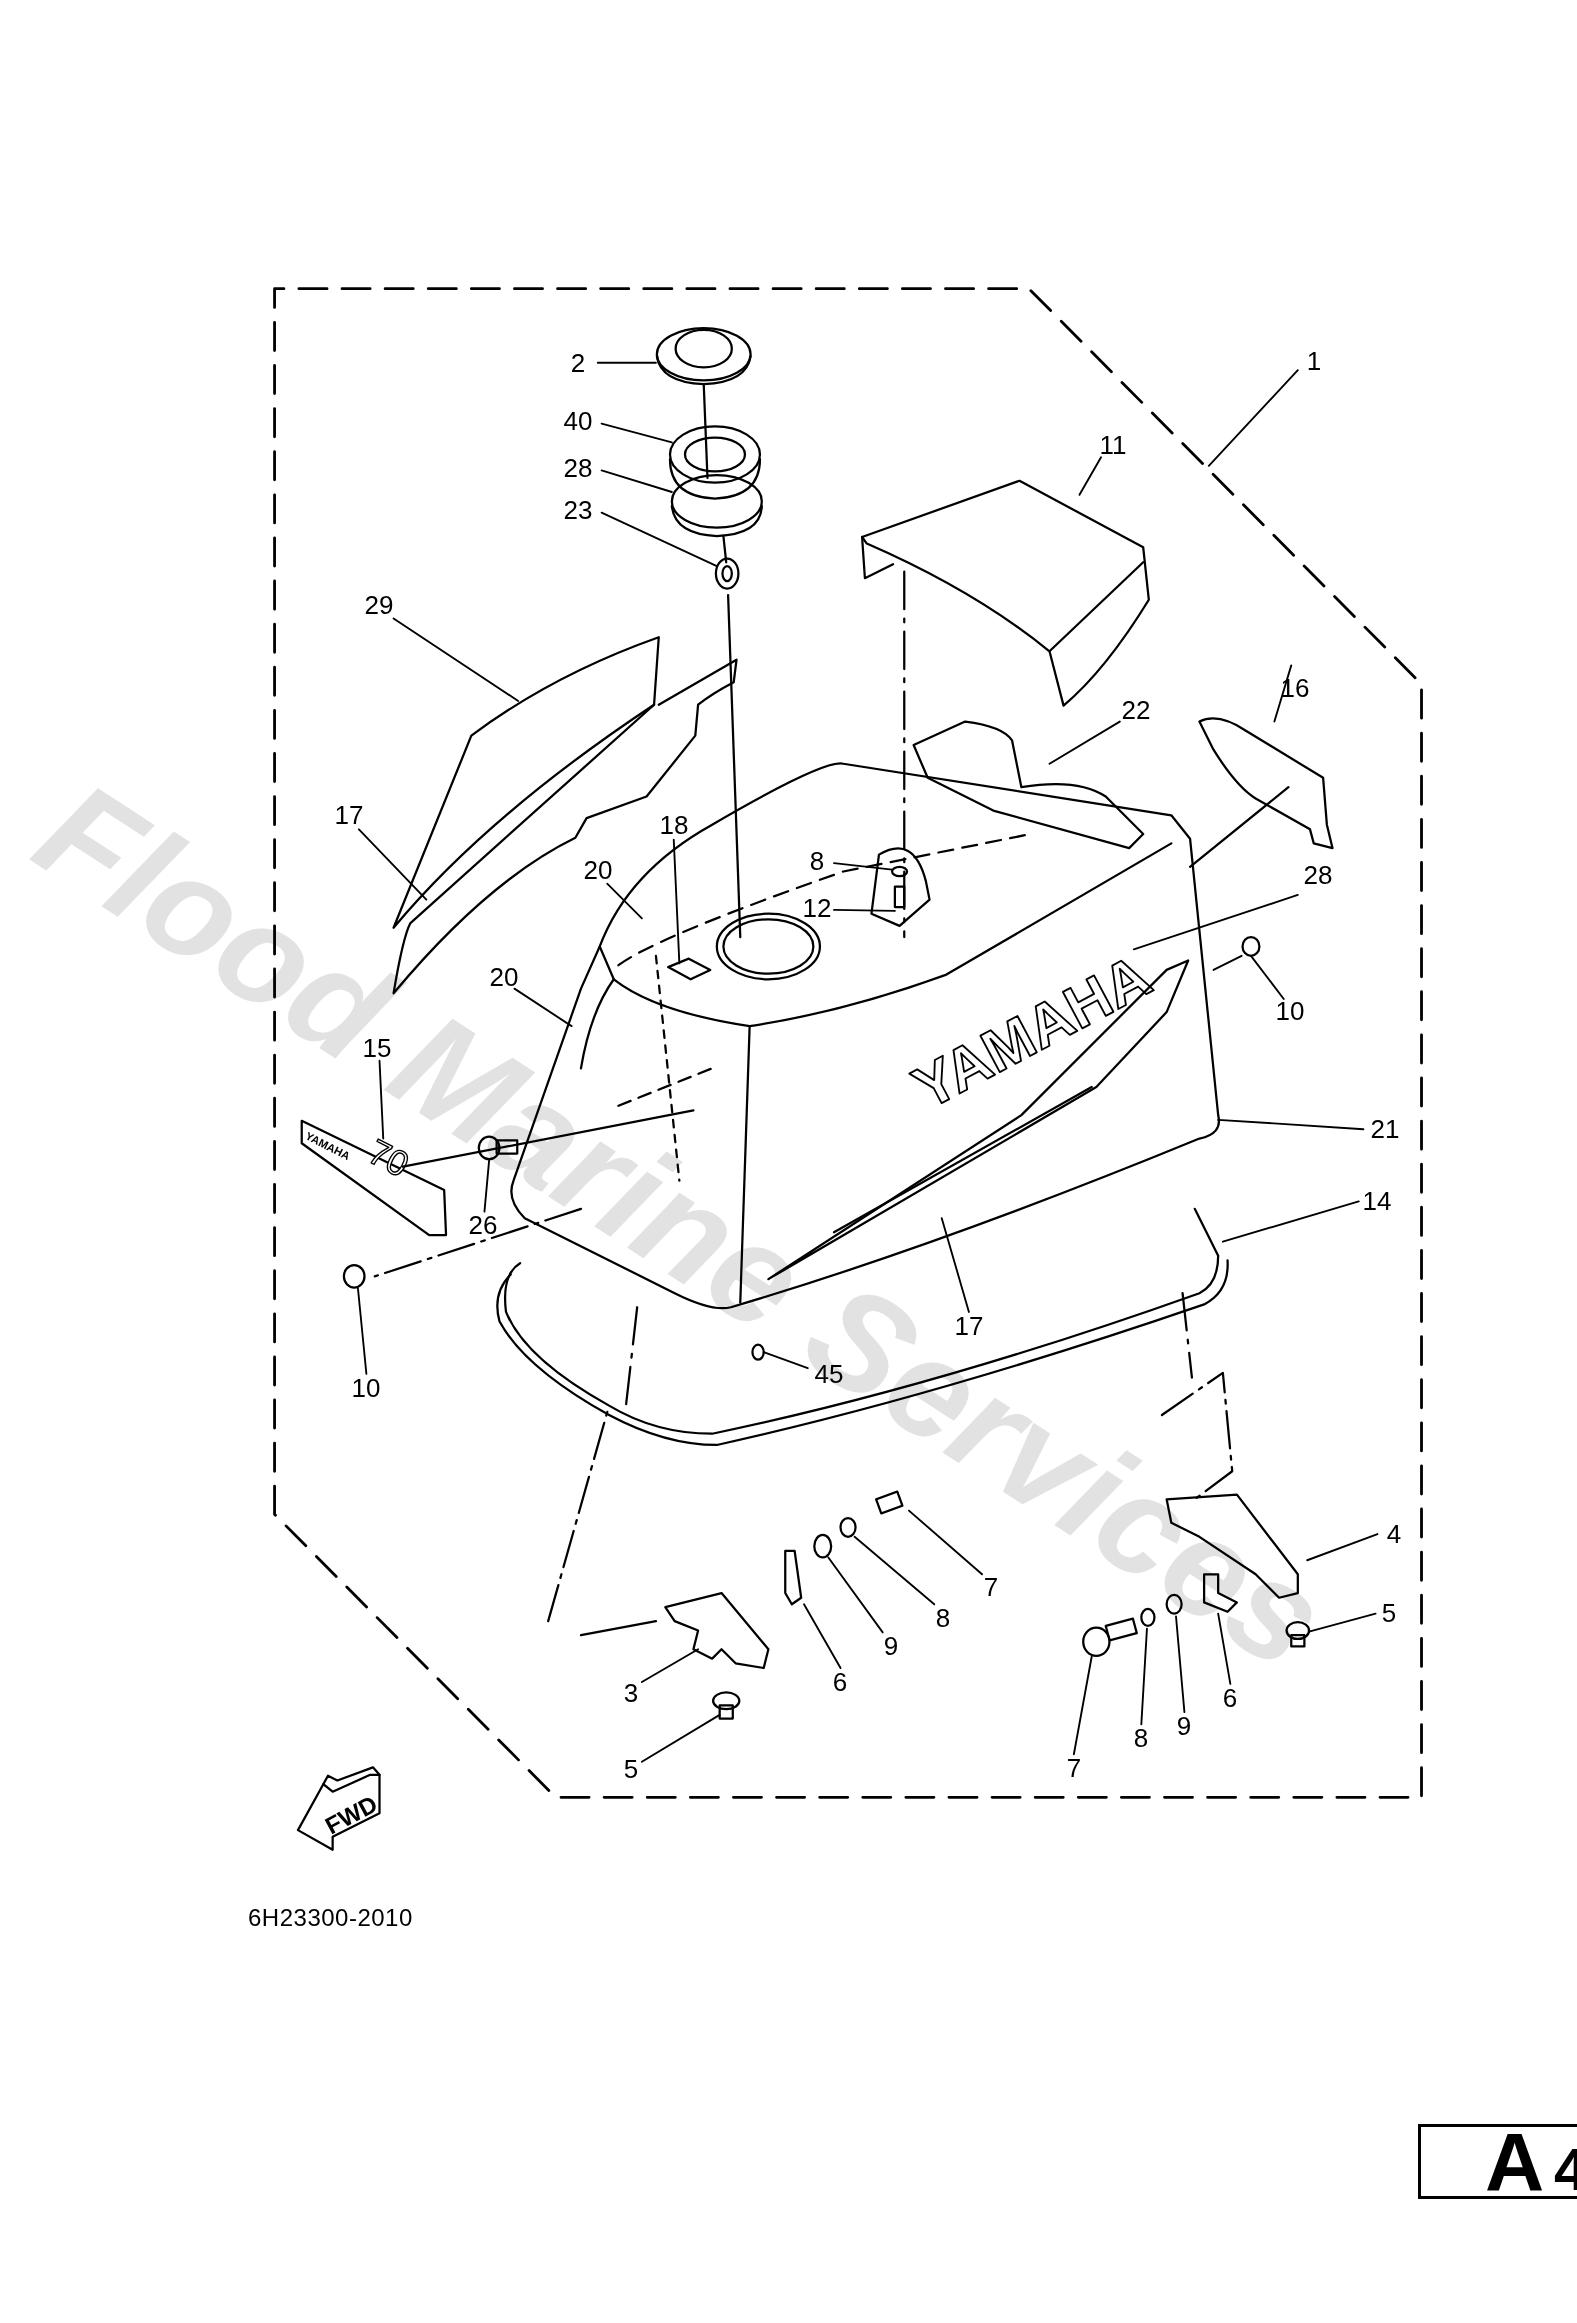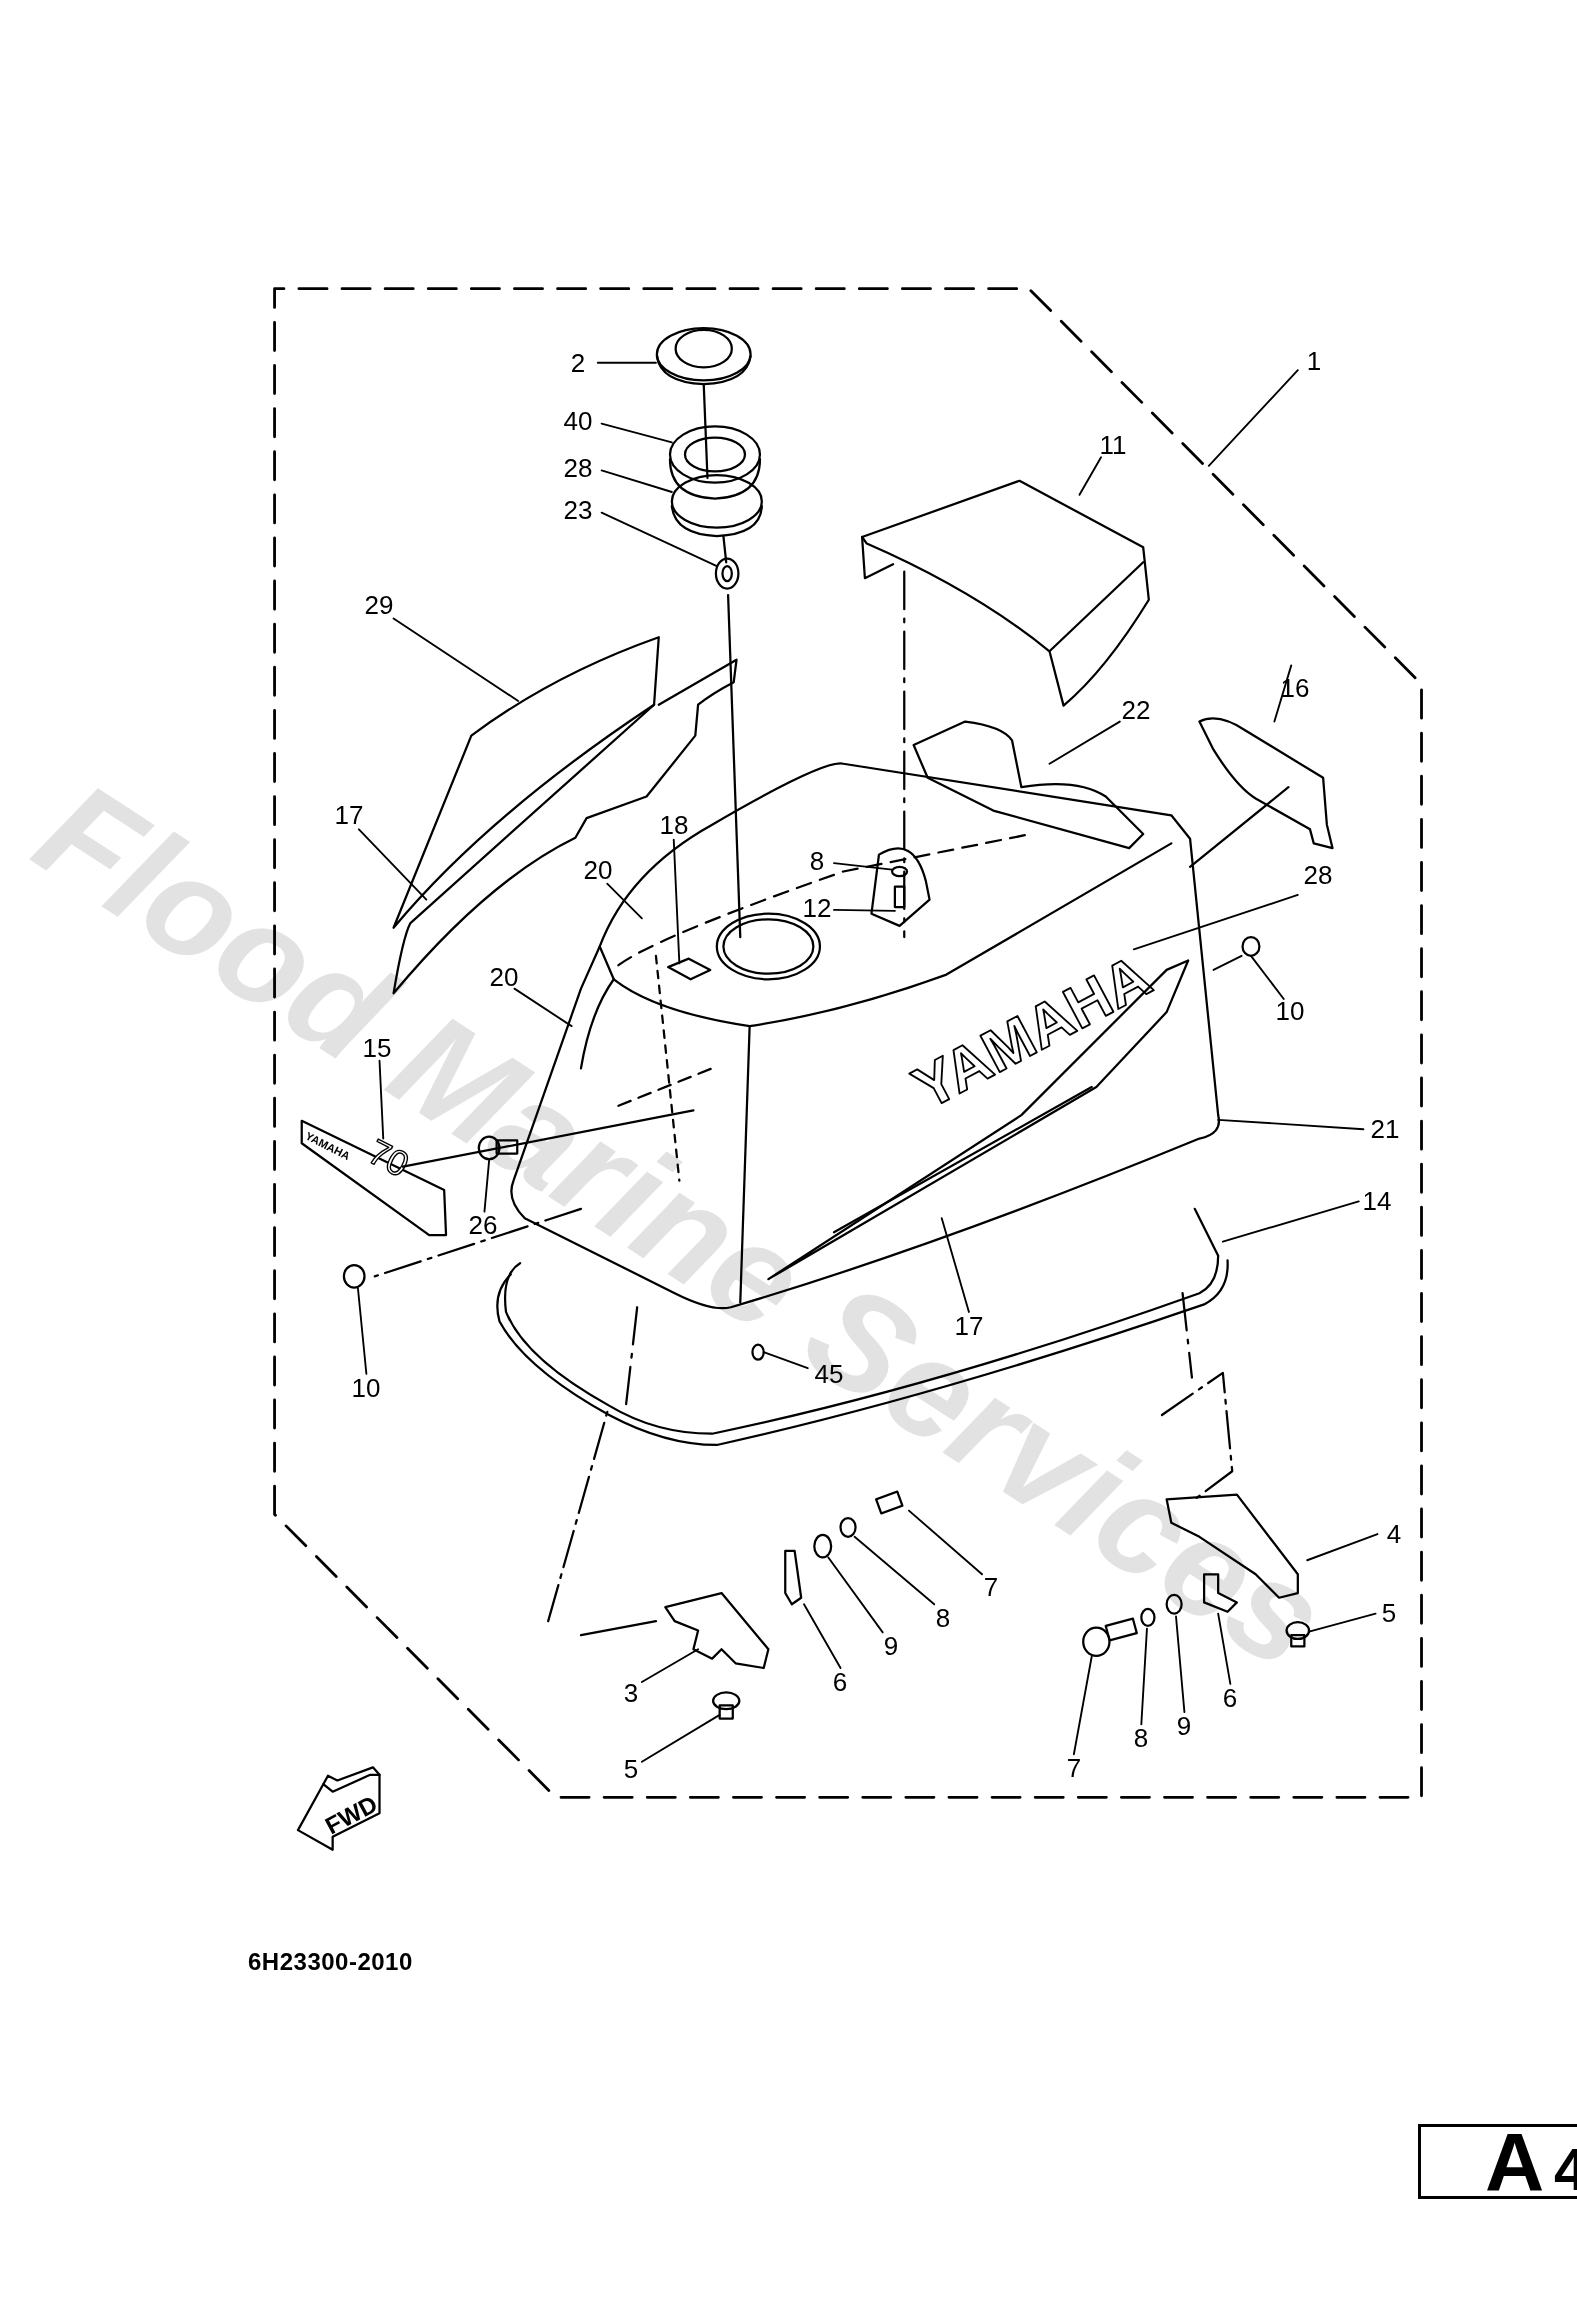--- a/index.html
+++ b/index.html
@@ -2,22 +2,22 @@
 <html style="font-size:15px"><head>
 <meta charset="utf-8">
 <style>
   html, body { margin: 0; padding: 0; background: #ffffff; }
   body { width: 1578px; height: 2324px; position: relative; overflow: hidden;
          font-family: "Liberation Sans", sans-serif; }
   #canvas { position: absolute; left: 0; top: 0; width: 1578px; height: 2324px; }
   .callout { position: absolute; font-family: "Liberation Sans", sans-serif;
              font-size: 26px; color: #000; line-height: 1; transform: translate(-50%, -50%);
              white-space: nowrap; }
-  .part-code { position: absolute; left: 248px; top: 1948px; font-size: 24px; color: #000;
-               font-family: "Liberation Sans", sans-serif; letter-spacing: 0.5px; font-weight: bold; }
+  .part-code { position: absolute; left: 248px; top: 1904px; font-size: 24px; color: #000;
+               font-family: "Liberation Sans", sans-serif; letter-spacing: 0.5px; }
   .page-box { position: absolute; left: 1418px; top: 2124px; width: 187px; height: 75px;
               border: 3.7px solid #000; box-sizing: border-box; overflow: hidden; }
   .page-box .big { position: absolute; left: 64px; top: -5.6px; font-size: 82px; font-weight: bold;
                    font-family: "Liberation Sans", sans-serif; color: #000; line-height: 1; }
   .page-box .small { position: absolute; left: 133px; top: 13px; font-size: 60px; font-weight: bold;
                      font-family: "Liberation Sans", sans-serif; color: #000; line-height: 1; }
   .watermark { position: absolute; left: 37px; top: 843px; font-size: 141px; font-weight: bold;
                font-style: italic; color: #e2e2e2; white-space: nowrap;
                transform-origin: 0 0; transform: rotate(33deg) translateY(-112px);
                font-family: "Liberation Sans", sans-serif; pointer-events: none; }

